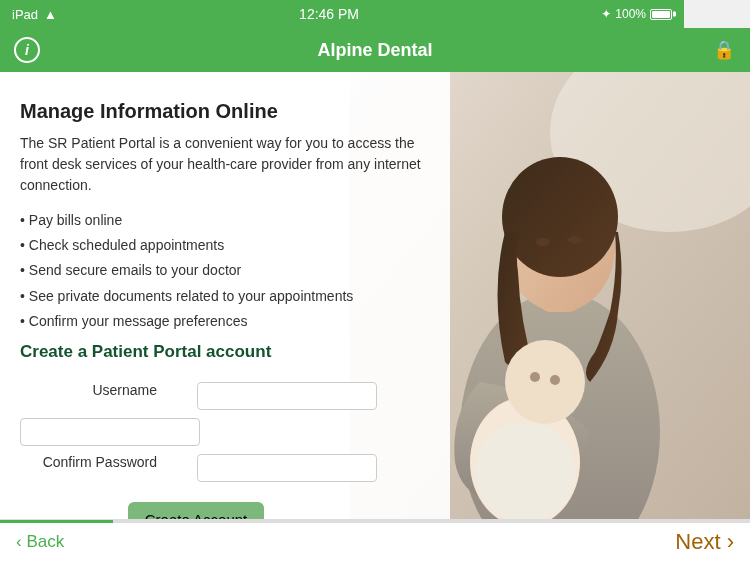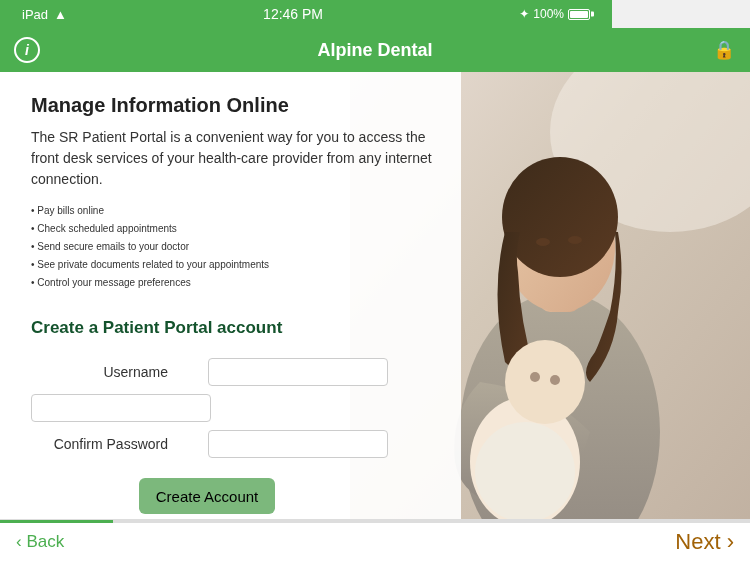--- a/index.html
+++ b/index.html
@@ -8,27 +8,27 @@
       width: 750px;
       height: 563px;
       font-family: -apple-system, "Helvetica Neue", Helvetica, Arial, sans-serif;
       background: #f0f0f0;
       overflow: hidden;
       position: relative;
     }
 
     
     #status-bar {
-      width: 612px;
+      width: 684px;
       height: 28px;
       background: #4caf50;
       display: flex;
       align-items: center;
       justify-content: space-between;
-      padding: 0 22px;
+      padding: 0 12px;
       color: white;
       font-size: 13px;
     }
     #status-left { display: flex; align-items: center; gap: 6px; }
     #status-center { font-weight: 400; font-size: 14px; }
     #status-right { display: flex; align-items: center; gap: 4px; font-size: 12px; }
 
     
     #header {
       width: 750px;
@@ -83,66 +83,65 @@
       top: 0;
       width: 400px;
       height: 491px;
       background: linear-gradient(135deg, #d4c5b0 0%, #c8b89a 20%, #b8a88a 40%, #a09080 60%, #e8ddd0 80%, #f0e8e0 100%);
       overflow: hidden;
     }
 
     
     #content-panel {
       position: absolute;
-      left: 11px;
+      left: 0;
       top: 0;
       width: 450px;
       height: 491px;
       background: rgba(255,255,255,0.92);
-      padding: 22px 20px 10px 20px;
+      padding: 28px 20px 10px 20px;
     }
 
     #manage-title {
       font-size: 20px;
       font-weight: 600;
       color: #222;
       margin-bottom: 10px;
     }
 
     #description-text {
       font-size: 14px;
       color: #333;
       line-height: 1.5;
       margin-bottom: 12px;
     }
 
     #features-list {
-      font-size: 10px;
+      font-size: 14px;
       color: #333;
       line-height: 1.8;
-      margin-bottom: 26px;
+      margin-bottom: 8px;
     }
 
     #portal-account-title {
       font-size: 17px;
       font-weight: 600;
       color: #14532d;
       margin-bottom: 20px;
     }
 
     
     #form-section {
       display: flex;
       flex-direction: column;
       gap: 8px;
     }
 
     .form-row {
       display: flex;
-      align-items: center;
       gap: 32px;
     }
 
     .form-label {
       width: 145px;
       text-align: right;
       font-size: 14px;
       color: #333;
       padding-right: 8px;
     }
@@ -334,21 +333,21 @@
 
     <h2 id="manage-title">Manage Information Online</h2>
 
     <p id="description-text">The SR Patient Portal is a convenient way for you to access the front desk services of your health-care provider from any internet connection.</p>
 
     <div id="features-list">
       <div>• <span>Pay bills online</span></div>
       <div>• <span>Check scheduled appointments</span></div>
       <div>• <span>Send secure emails to your doctor</span></div>
       <div>• <span>See private documents related to your appointments</span></div>
-      <div>• <span>Control your message preferences</span></div>
+      <div>• <span>Confirm your message preferences</span></div>
     </div>
 
     <h3 id="portal-account-title">Create a Patient Portal account</h3>
 
     <div id="form-section">
       <div class="form-row">
         <label class="form-label">Username</label>
         <input type="text" class="form-input" style="">
       </div>
       <div class="form-row">

